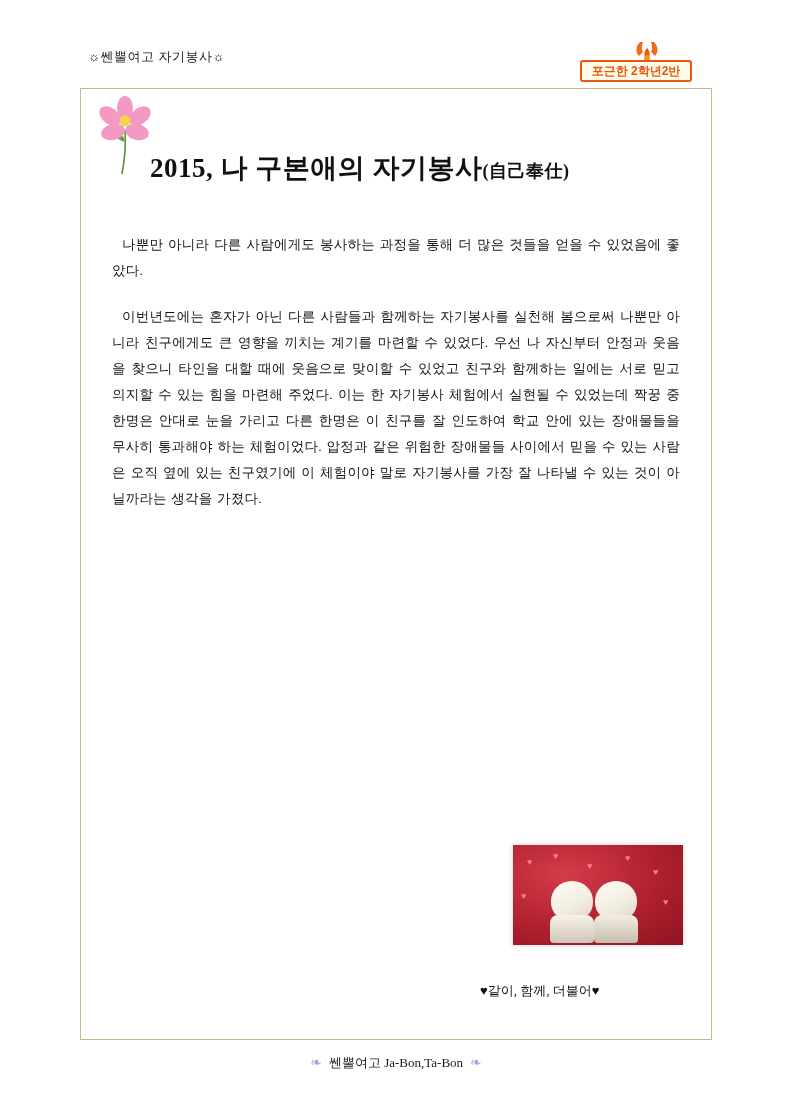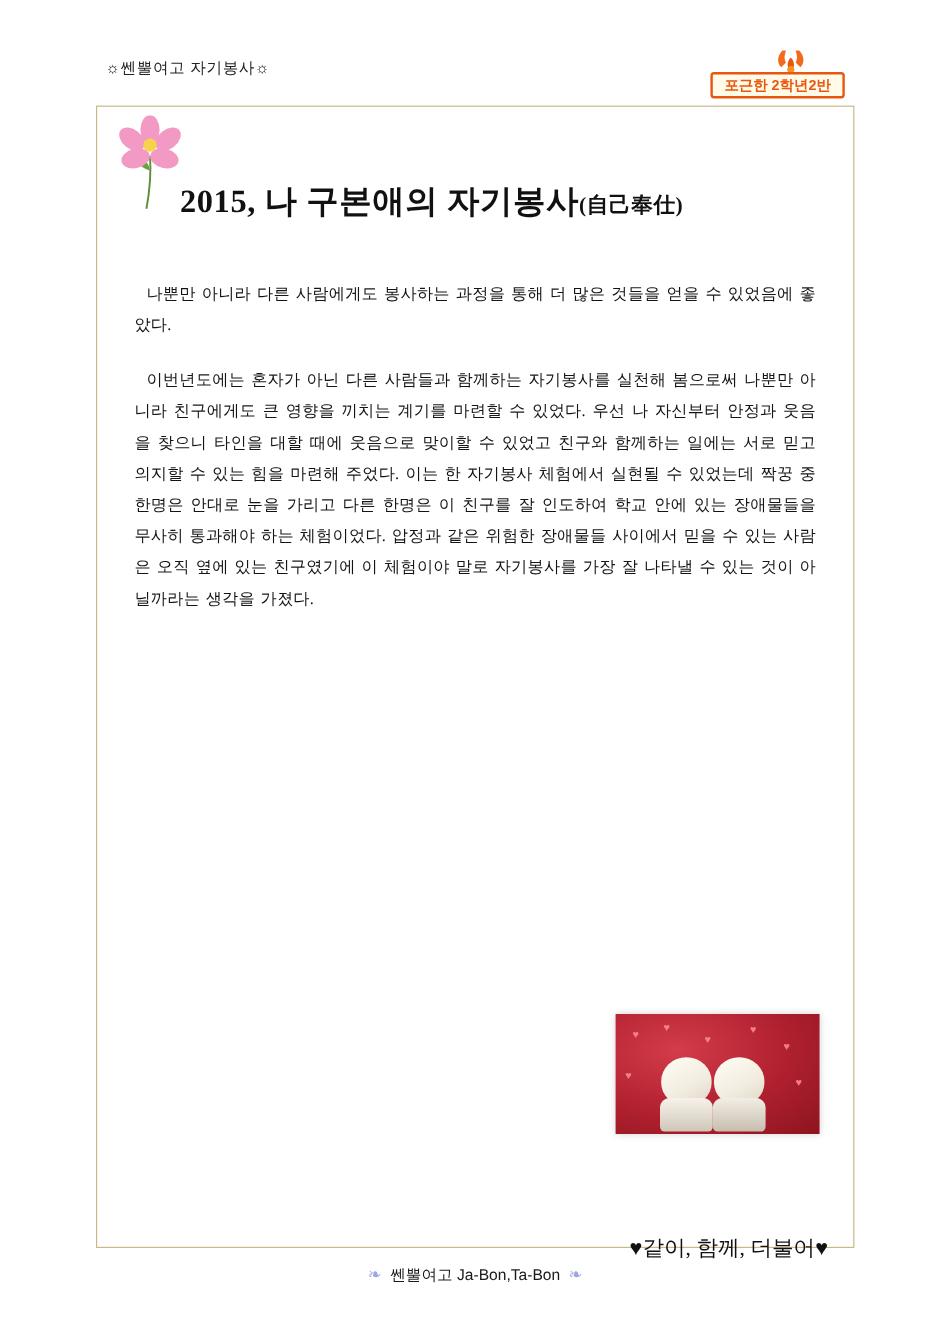--- a/index.html
+++ b/index.html
@@ -28,21 +28,21 @@
     position: absolute;
     left: 88px;
     top: 8px;
     font-size: 13px;
     letter-spacing: 0.5px;
     color: #222;
     font-family: "Liberation Sans", sans-serif;
   }
   .header-badge {
     position: absolute;
-    right: 88px;
+    right: 100px;
     top: 0px;
     width: 112px;
     height: 48px;
   }
   .badge-box {
     position: absolute;
     left: 0;
     top: 20px;
     width: 112px;
     height: 22px;
@@ -171,38 +171,38 @@
     background: linear-gradient(180deg, #f7f3ea 0%, #cfc6b8 100%);
   }
   .doll.left { left: 36px; }
   .doll.right { left: 80px; }
   .doll.right .body { background: linear-gradient(180deg, #f2eee4 0%, #c7bdae 100%); }
 
   
   .photo-caption {
     position: absolute;
     left: 480px;
-    top: 1028px;
+    top: 982px;
     width: 210px;
-    text-align: right;
-    font-size: 18px;
+    text-align: left;
+    font-size: 13px;
     color: #111;
     font-family: "Liberation Serif", serif;
   }
 
   
   .page-footer {
     position: absolute;
     left: 0;
     top: 1054px;
     width: 792px;
     text-align: center;
     font-size: 13px;
     color: #1a1a1a;
-    font-family: Liberation Sans, sans-serif;
+    font-family: Liberation Serif, serif;
   }
   .page-footer .ribbon-ico {
     color: #9aa8e0;
     font-size: 14px;
     margin: 0 7px;
   }
 </style>
 </head>
 <body>
 

